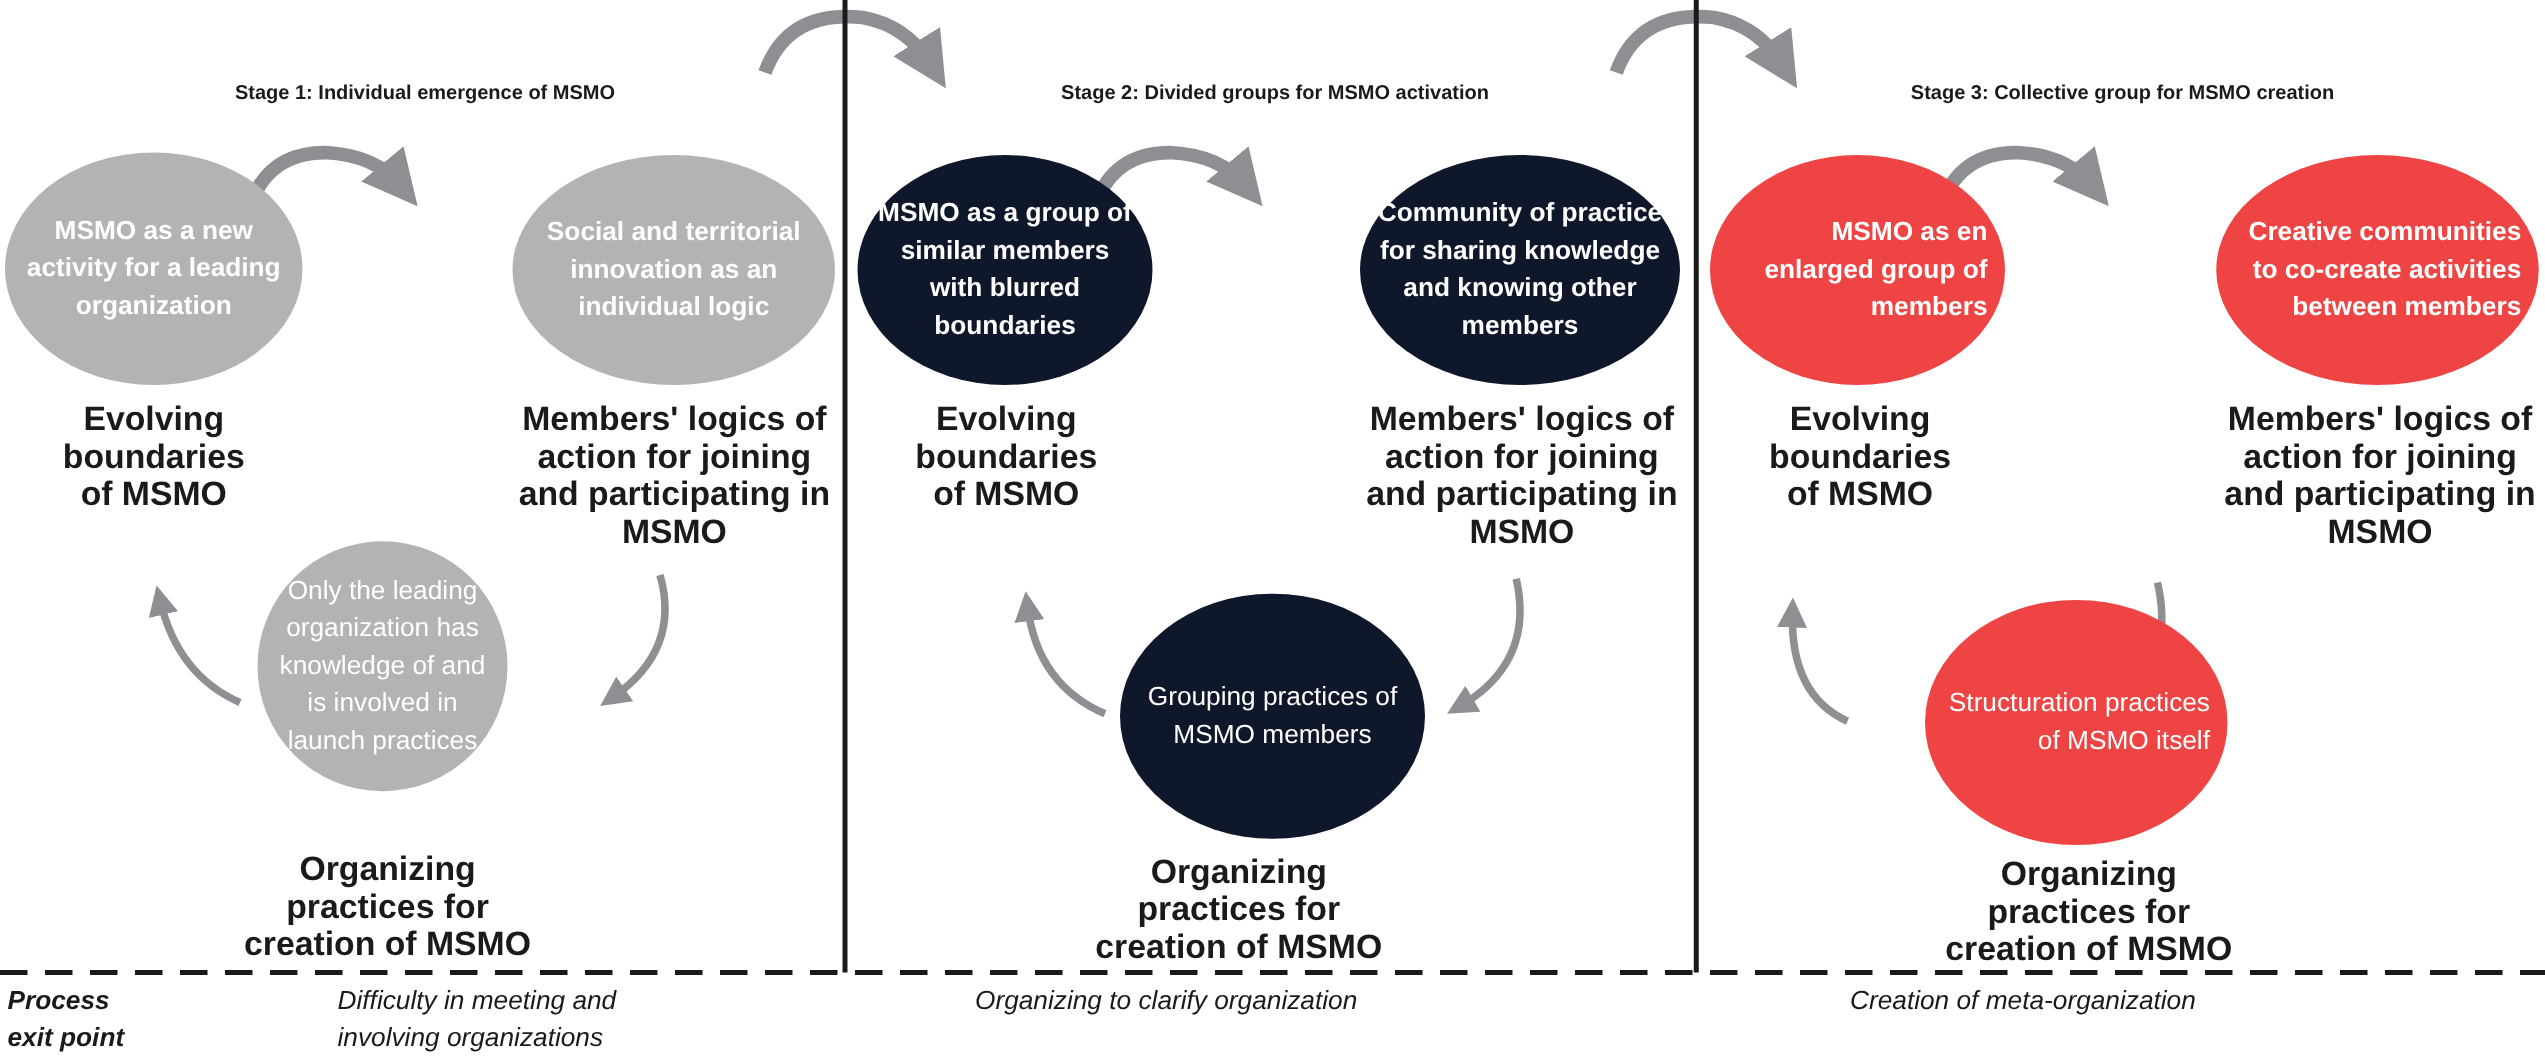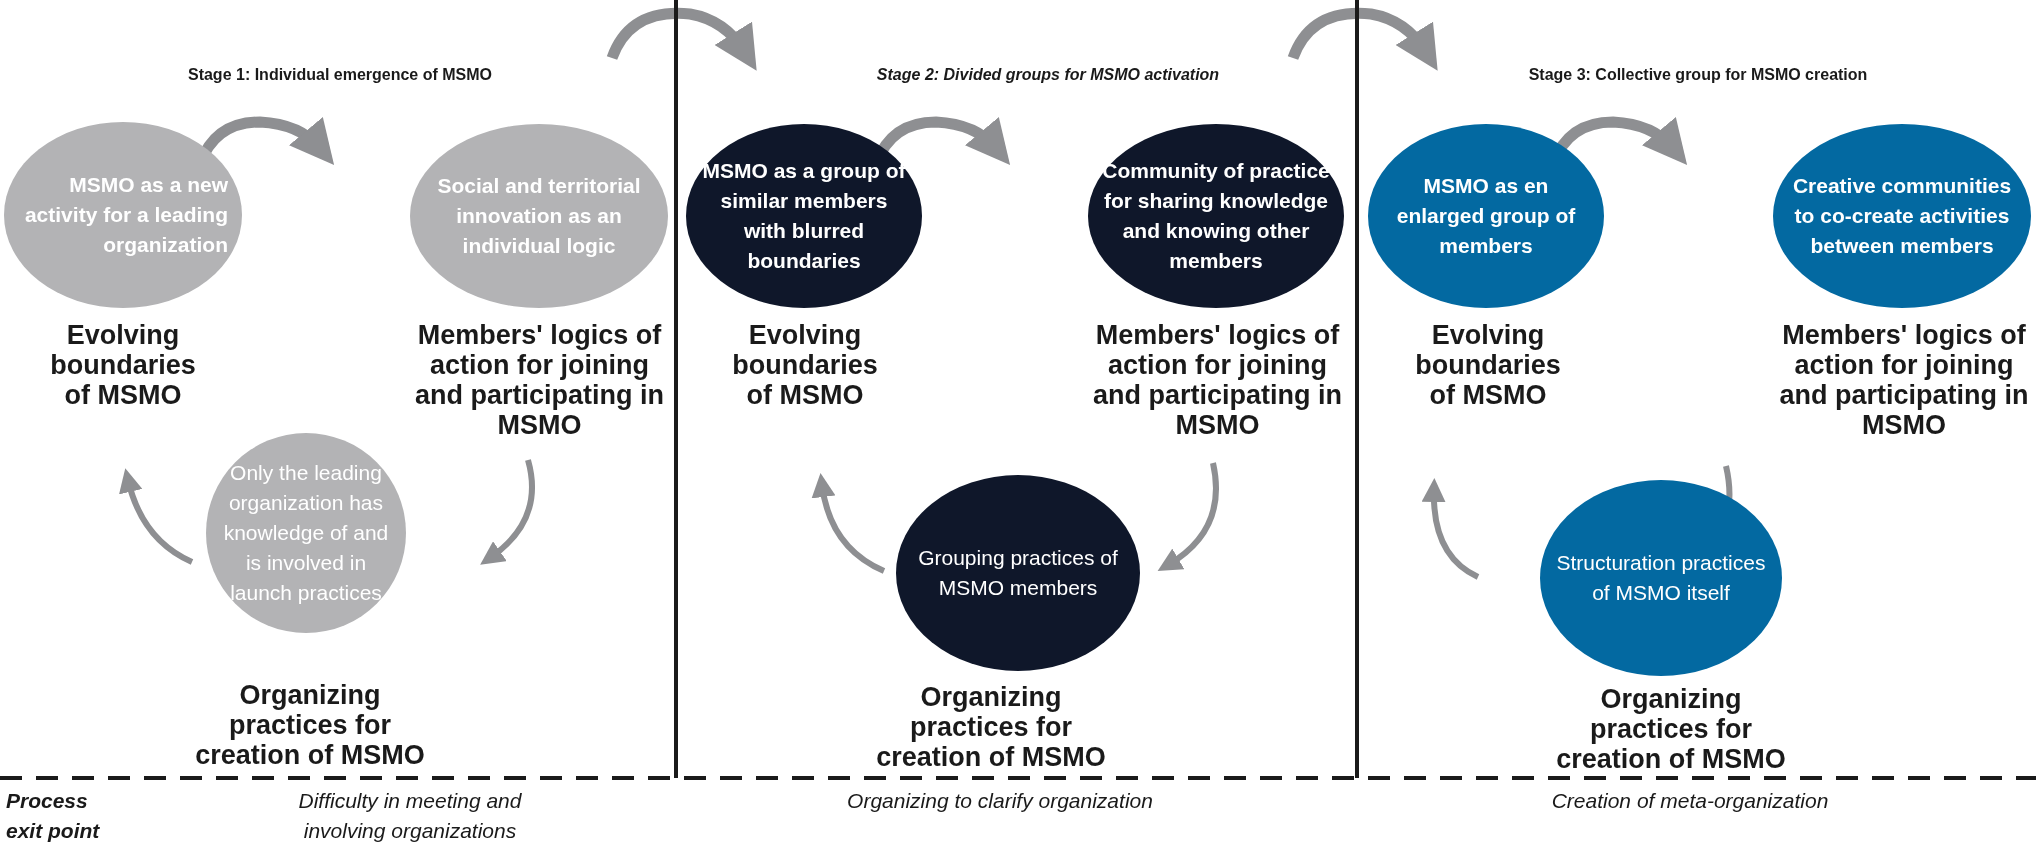--- a/index.html
+++ b/index.html
@@ -4,23 +4,23 @@
 <style>
   html, body { margin:0; padding:0; background:#ffffff; }
   body { width:2036px; height:845px; position:relative; overflow:hidden;
          font-family:"Liberation Sans", sans-serif; color:#1a1a1a; }
   .stage-title { position:absolute; font-weight:bold; font-size:16px; text-align:center; white-space:nowrap; }
   .circle { position:absolute; border-radius:50%; display:flex; align-items:center; justify-content:center;
             text-align:center; color:#ffffff; font-size:21px; line-height:30px; box-sizing:border-box; padding:0 14px; }
   .circle.bold { font-weight:bold; }
   .c-s1 { background:#b3b3b5; }
   .c-s2 { background:#0f172a; }
-  .c-s3 { background:#0369a1; }
+  .c-s3 { background:#ef4444;text-align:right; }
   .label { position:absolute; font-weight:bold; font-size:27px; line-height:30px; text-align:center; }
-  .exit { position:absolute; font-style:italic; font-size:21px; line-height:30px; text-align:center; }
+  .exit { position:absolute; font-style:italic; font-size:21px; line-height:30px; text-align:left; }
   .exit-head { font-weight:bold; text-align:left; }
   .vline { position:absolute; width:4px; background:#1a1a1a; top:0; }
   svg.overlay { position:absolute; left:0; top:0; }
 </style>
 </head>
 <body>
 
 <svg class="overlay" width="2036" height="845">
   <defs>
     <marker id="ah" viewBox="0 0 10 10" refX="5" refY="5" markerWidth="4" markerHeight="4" orient="auto">
@@ -43,28 +43,28 @@
 
   <path d="M528,460 Q545,520 490,558" fill="none" stroke="#8e8f92" stroke-width="6" marker-end="url(#ah)"></path>
   <path d="M1213,463 Q1228,530 1168,565" fill="none" stroke="#8e8f92" stroke-width="6" marker-end="url(#ah)"></path>
   <path d="M1726,466 Q1742,535 1684,572" fill="none" stroke="#8e8f92" stroke-width="6" marker-end="url(#ah)"></path>
 </svg>
 
 <div class="vline" style="left:674px; height:778px;"></div>
 <div class="vline" style="left:1355px; height:778px;"></div>
 
 <div class="stage-title" style="left:0; width:680px; top:66px;">Stage 1: Individual emergence of MSMO</div>
-<div class="circle bold c-s1" style="left:4px; top:122px; width:238px; height:186px;text-align:right;">MSMO as a new activity for a leading organization</div>
+<div class="circle bold c-s1" style="left:4px; top:122px; width:238px; height:186px;">MSMO as a new activity for a leading organization</div>
 <div class="circle bold c-s1" style="left:410px; top:124px; width:258px; height:184px;">Social and territorial innovation as an individual logic</div>
 <div class="circle c-s1" style="left:206px; top:433px; width:200px; height:200px; padding:0 8px;">Only the leading organization has knowledge of and is involved in launch practices</div>
 <div class="label" style="left:38px; top:320px; width:170px;">Evolving boundaries of MSMO</div>
 <div class="label" style="left:412px; top:320px; width:255px;">Members' logics of action for joining and participating in MSMO</div>
 <div class="label" style="left:180px; top:680px; width:260px;">Organizing practices for creation of MSMO</div>
 
-<div class="stage-title" style="left:708px; width:680px; top:66px;font-style:italic;">Stage 2: Divided groups for MSMO activation</div>
+<div class="stage-title" style="left:680px; width:680px; top:66px;">Stage 2: Divided groups for MSMO activation</div>
 <div class="circle bold c-s2" style="left:686px; top:124px; width:236px; height:184px;">MSMO as a group of similar members with blurred boundaries</div>
 <div class="circle bold c-s2" style="left:1088px; top:124px; width:256px; height:184px;">Community of practice for sharing knowledge and knowing other members</div>
 <div class="circle c-s2" style="left:896px; top:475px; width:244px; height:196px;">Grouping practices of MSMO members</div>
 <div class="label" style="left:720px; top:320px; width:170px;">Evolving boundaries of MSMO</div>
 <div class="label" style="left:1090px; top:320px; width:255px;">Members' logics of action for joining and participating in MSMO</div>
 <div class="label" style="left:860px; top:682px; width:262px;">Organizing practices for creation of MSMO</div>
 
 <div class="stage-title" style="left:1360px; width:676px; top:66px;">Stage 3: Collective group for MSMO creation</div>
 <div class="circle bold c-s3" style="left:1368px; top:124px; width:236px; height:184px;">MSMO as en enlarged group of members</div>
 <div class="circle bold c-s3" style="left:1773px; top:124px; width:258px; height:184px;">Creative communities to co-create activities between members</div>

